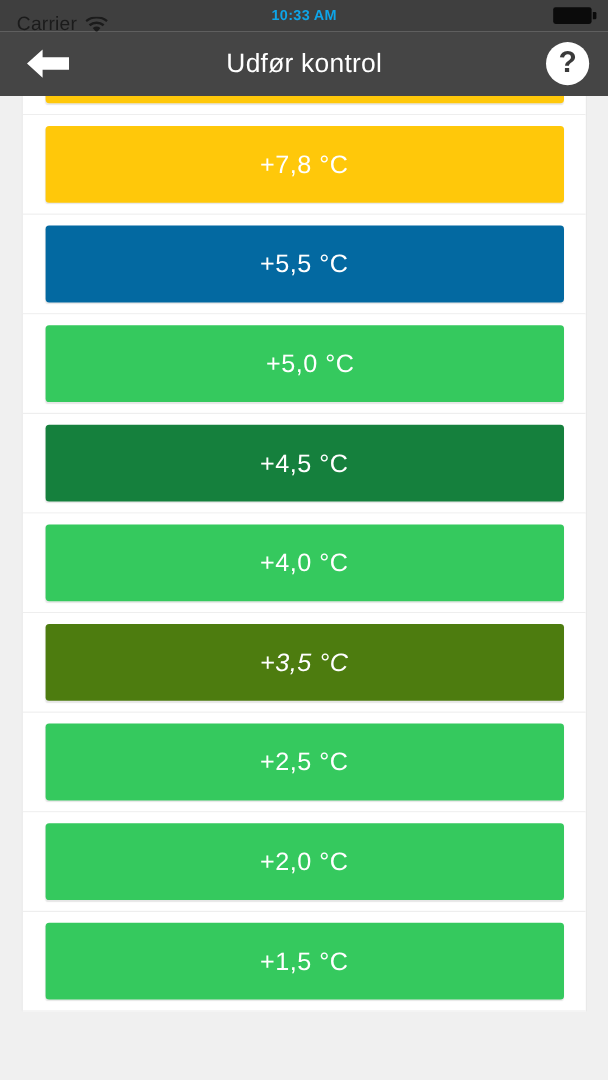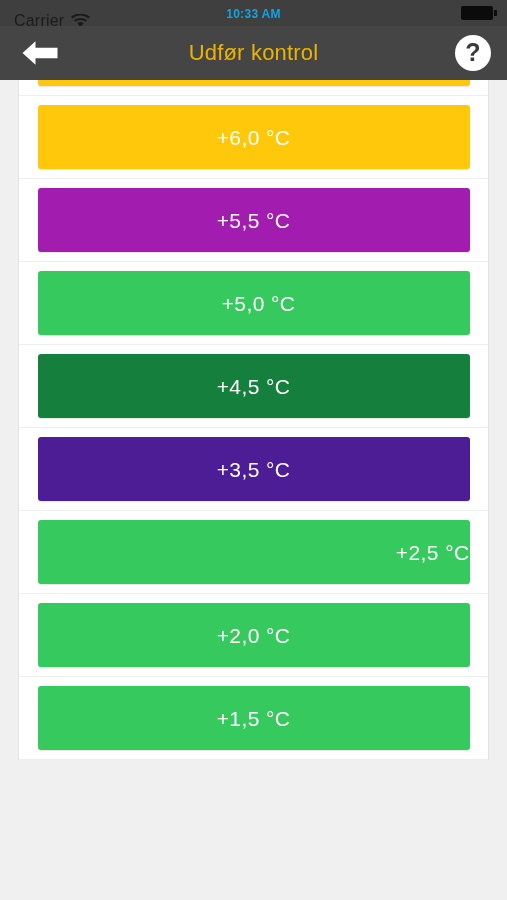--- a/index.html
+++ b/index.html
@@ -109,21 +109,21 @@
     align-items: center;
     justify-content: center;
     cursor: pointer;
   }
   .back-arrow { display:block; width:40px; height:28px; }
   .nav-title {
     position: absolute;
     left: 0; right: 0;
     text-align: center;
     font-size: 22px;
-    color: #eab308;
+    color: #ffffff;
     font-weight: normal;
     letter-spacing: 0.2px;
     pointer-events: none;
   }
   .nav-help {
     position: absolute;
     right: 16px;
     top: 50%;
     transform: translateY(-50%);
     width: 36px;
@@ -235,45 +235,50 @@
   </div>
 
   <div class="list-viewport">
     <div class="list-inner">
       <div class="table-surface" id="table-surface">
           <div class="row">
             <div class="chip" style="background: rgb(255, 200, 10);"></div>
           </div>
           <div class="row">
             <div class="chip" style="background: rgb(255, 200, 10);">
-              <span class="chip-label">+6,0 °C</span>
-            </div>
-          </div>
-          <div class="row">
-            <div class="chip" style="background: #a21caf; text-align: center;">
+              <span class="chip-label">+7,8 °C</span>
+            </div>
+          </div>
+          <div class="row">
+            <div class="chip" style="background: #0369a1; text-align: center;">
               <span class="chip-label">+5,5 °C</span>
             </div>
           </div>
           <div class="row">
             <div class="chip" style="background: rgb(53, 201, 94); padding-left: 10px;">
               <span class="chip-label">+5,0 °C</span>
             </div>
           </div>
           <div class="row">
             <div class="chip" style="background: #15803d; text-align: center;">
               <span class="chip-label">+4,5 °C</span>
             </div>
           </div>
           <div class="row">
-            <div class="chip" style="background: #4c1d95;">
+            <div class="chip" style="background: rgb(53, 201, 94);">
+              <span class="chip-label">+4,0 °C</span>
+            </div>
+          </div>
+          <div class="row">
+            <div class="chip" style="background: #4d7c0f; font-style: italic;">
               <span class="chip-label">+3,5 °C</span>
             </div>
           </div>
           <div class="row">
-            <div class="chip" style="background: rgb(53, 201, 94); justify-content: flex-end;">
+            <div class="chip" style="background: rgb(53, 201, 94);">
               <span class="chip-label">+2,5 °C</span>
             </div>
           </div>
           <div class="row">
             <div class="chip" style="background: rgb(53, 201, 94);">
               <span class="chip-label">+2,0 °C</span>
             </div>
           </div>
           <div class="row">
             <div class="chip" style="background: rgb(53, 201, 94);">

